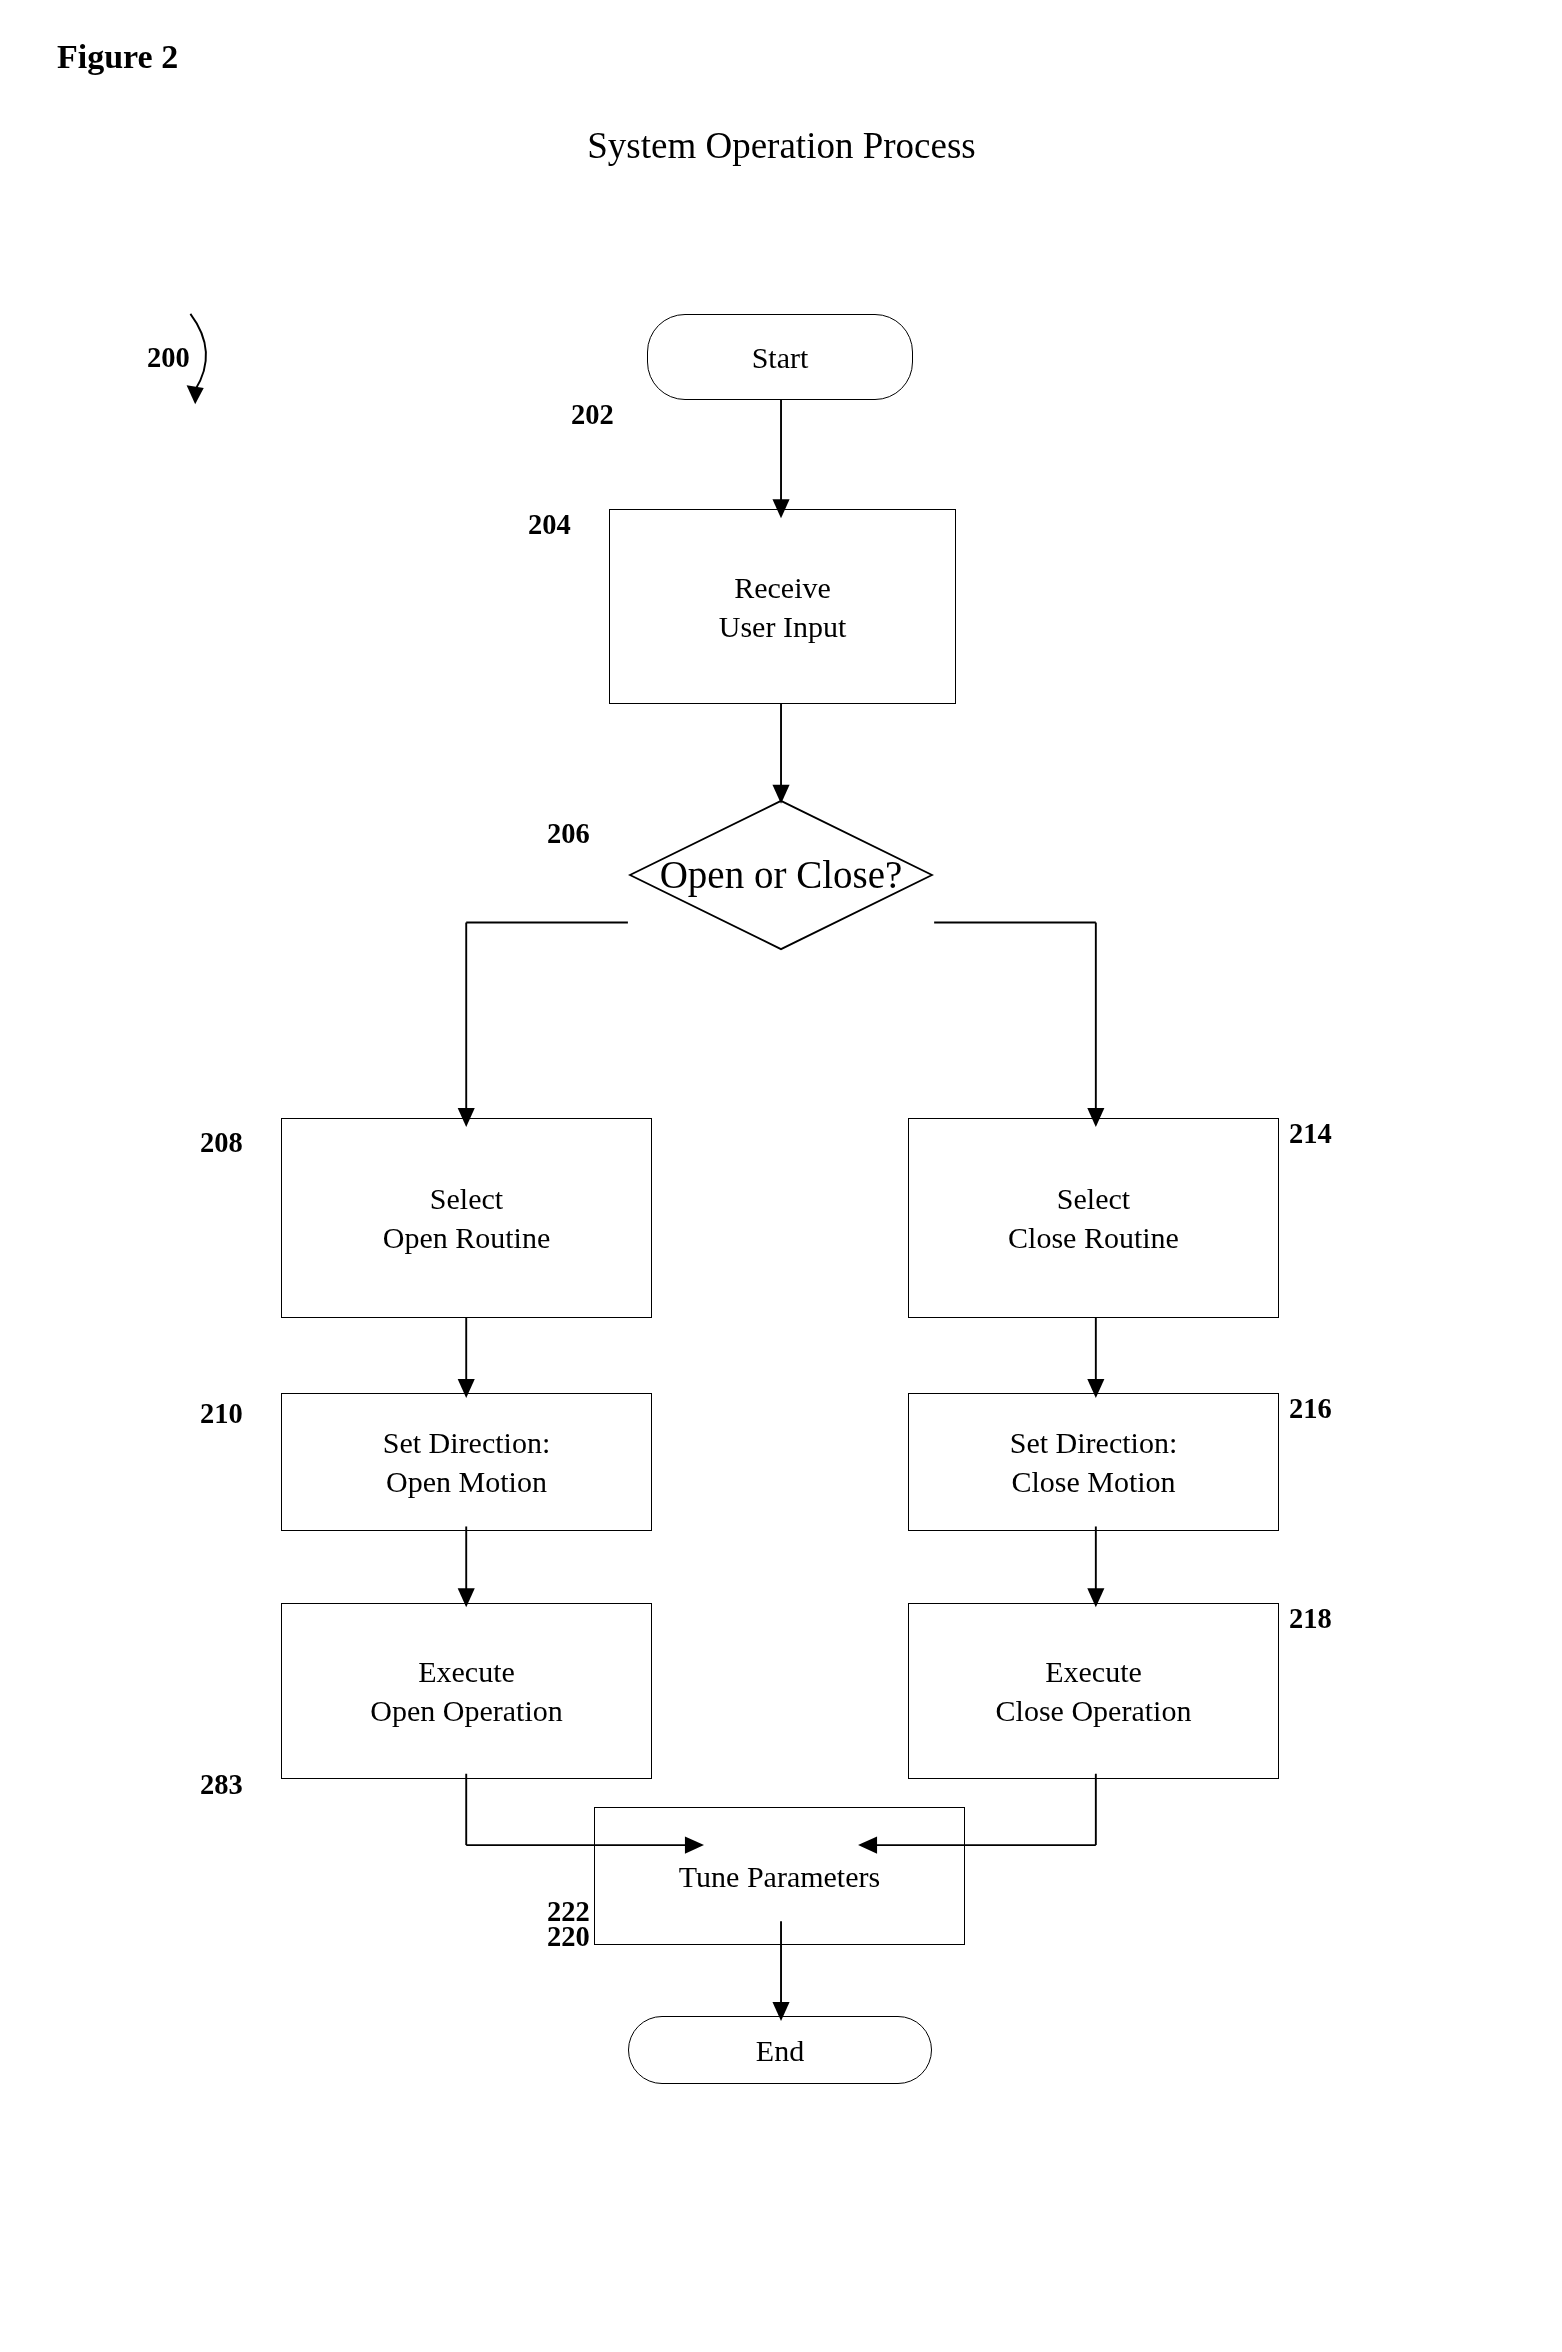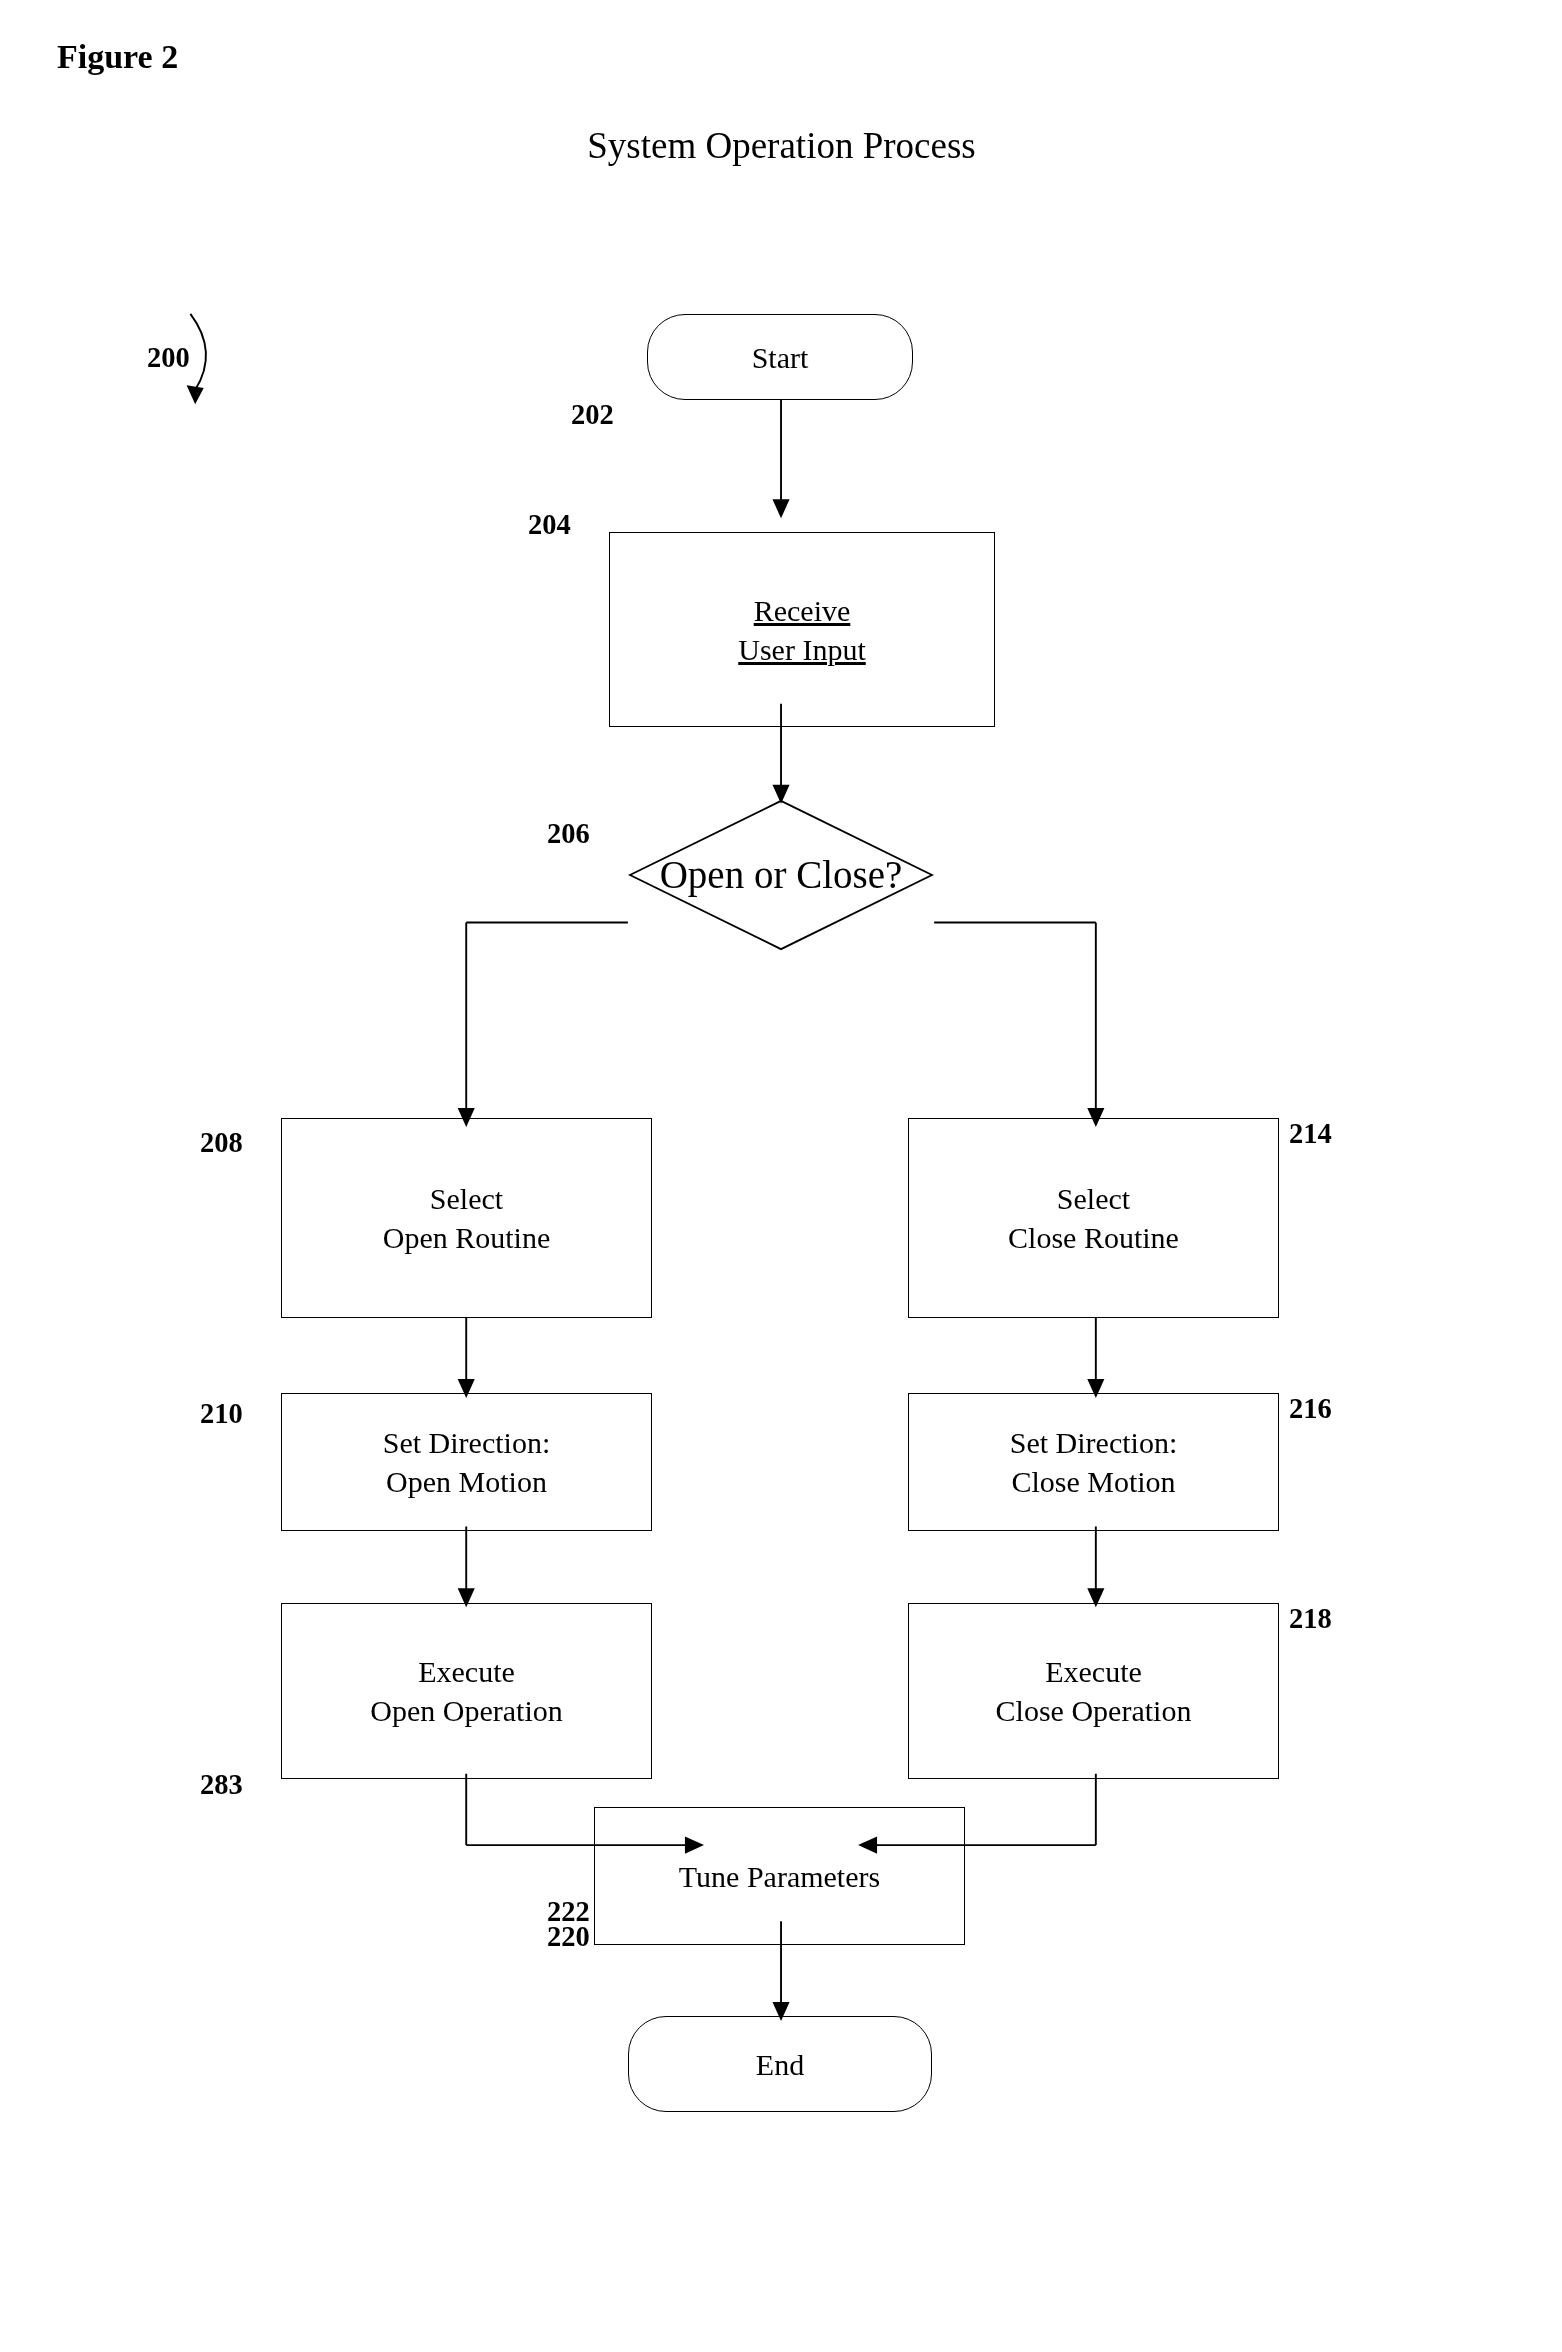--- a/index.html
+++ b/index.html
@@ -146,21 +146,21 @@
   <polygon class="arrowhead" points="821,2125 812,2105 830,2105"></polygon>
 
   <path d="M 200,330 Q 230,370 205,410" stroke="#000" stroke-width="2" fill="none"></path>
   <polygon class="arrowhead" points="205,425 196,405 214,408"></polygon>
 
 </svg>
 
 <div class="shape terminal" style="left:647px; top:314px; width:266px; height:86px;">Start</div>
 <div class="ref" style="top:399px; left:571px;">202</div>
 
-<div class="shape process" style="left:609px; top:532px; width:386px; height:195px;text-decoration:underline;">Receive<br>User Input</div>
+<div class="shape process" style="left:609px; top:509px; width:347px; height:195px;">Receive<br>User Input</div>
 <div class="ref" style="top:509px; left:528px;">204</div>
 
 <div class="diamond-wrapper" style="left:628px; top:799px;">
   <svg width="306" height="152" viewBox="0 0 322 160">
     <polygon points="161,2 320,80 161,158 2,80" stroke="#000" stroke-width="2" fill="none"></polygon>
   </svg>
   <div class="diamond-text" style="top:0;left:0;width:306px;height:152px;">Open or Close?</div>
 </div>
 <div class="ref" style="top:818px; left:547px;">206</div>
 
@@ -178,15 +178,15 @@
 
 <div class="shape process" style="left:281px; top:1603px; width:371px; height:176px;">Execute<br>Open Operation</div>
 <div class="ref" style="top:1769px; left:200px;">283</div>
 
 <div class="shape process" style="left:908px; top:1603px; width:371px; height:176px;">Execute<br>Close Operation</div>
 <div class="ref" style="top:1603px; left:1289px;">218</div>
 
 <div class="shape process" style="left:594px; top:1807px; width:371px; height:138px;">Tune Parameters</div>
 <div class="ref" style="top:1921px; left:547px;">220</div>
 
-<div class="shape terminal" style="left:628px; top:2016px; width:304px; height:96px;">End</div>
+<div class="shape terminal" style="left:628px; top:2016px; width:304px; height:68px;">End</div>
 <div class="ref" style="top:1896px; left:547px;">222</div>
 
 
 </body></html>

